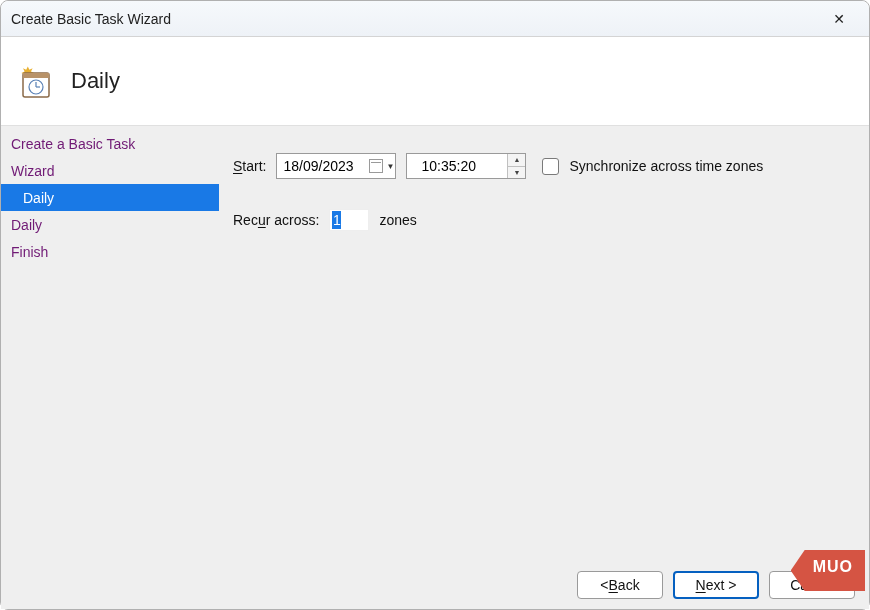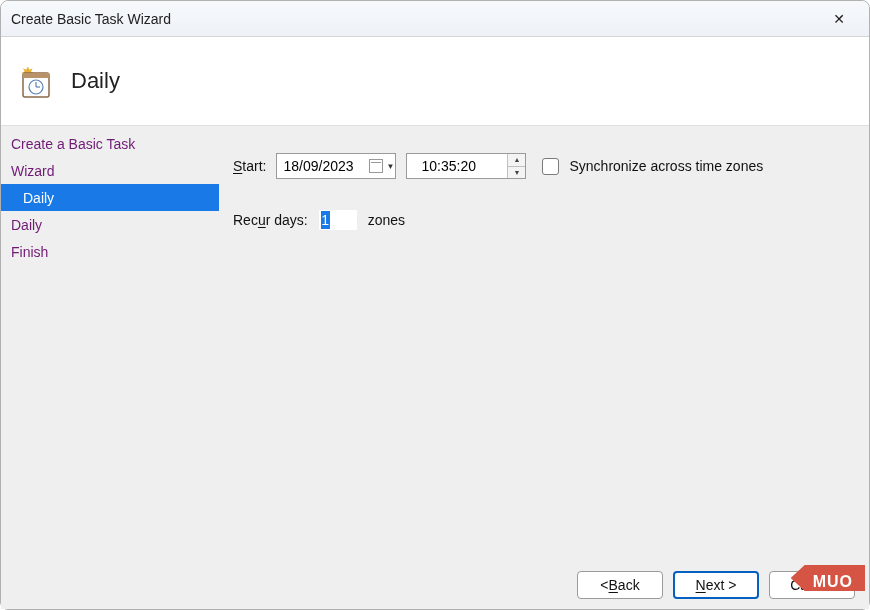--- a/index.html
+++ b/index.html
@@ -31,21 +31,21 @@
     .timebox .val { flex: 1; padding-left: 6px; display: flex; align-items: center; font-size: 14px; }
     .spinners { width: 18px; display: flex; flex-direction: column; border-left: 1px solid #c0c0c0; }
     .spin { flex: 1; display: flex; align-items: center; justify-content: center; font-size: 7px; color: #444; cursor: pointer; background: #f4f4f4; }
     .spin + .spin { border-top: 1px solid #c0c0c0; }
     .chk { width: 17px; height: 17px; border: 1px solid #7a7a7a; border-radius: 3px; background: #fff; margin-left: 6px; cursor: pointer; }
     .recur-input { width: 40px; height: 22px; border: 1px solid #eee; background: #fff; position: relative; }
     .recur-highlight { position: absolute; left: 2px; top: 1px; width: 9px; height: 18px; background: #1979e6; color: #fff; font-size: 14px; display: flex; align-items: center; justify-content: center; }
     .footer { position: absolute; bottom: 10px; right: 14px; display: flex; gap: 10px; }
     .btn { width: 86px; height: 28px; border: 1px solid #9a9a9a; border-radius: 4px; background: #fff; display: flex; align-items: center; justify-content: center; font-size: 14px; color: #111; cursor: pointer; }
     .btn.primary { border: 2px solid #0560c0; }
-    .muo-badge { position: absolute; right: 4px; bottom: 18px; background: #d55443; color: #fff; font-weight: 700; font-size: 16px; padding: 8px 12px 0 22px; letter-spacing: 1px; clip-path: polygon(14px 0, 100% 0, 100% 100%, 14px 100%, 0 50%); font-family: Arial, sans-serif; }
+    .muo-badge { position: absolute; right: 4px; bottom: 18px; background: #d55443; color: #fff; font-weight: 700; font-size: 16px; padding: 8px 12px 15px 22px; letter-spacing: 1px; clip-path: polygon(14px 0, 100% 0, 100% 100%, 14px 100%, 0 50%); font-family: Arial, sans-serif; }
   </style>
 </head>
 <body>
 
 <div class="window">
 
   <div class="titlebar">
     <div class="titlebar-title">Create Basic Task Wizard</div>
     <div class="close-btn">
       <span class="close-x">✕</span>
@@ -88,21 +88,21 @@
           <div class="spinners">
             <div class="spin">▲</div>
             <div class="spin">▼</div>
           </div>
         </div>
         <div class="chk"></div>
         <span class="lbl">Synchronize across time zones</span>
       </div>
 
       <div class="row">
-        <span class="lbl"><span>Rec</span><span class="underline">u</span><span>r days:</span></span>
+        <span class="lbl"><span>Rec</span><span class="underline">u</span><span>r across:</span></span>
         <div class="recur-input">
           <div class="recur-highlight">1</div>
         </div>
         <span class="lbl">zones</span>
       </div>
     </div>
   </div>
 
   <div class="footer">
     <div class="btn">

